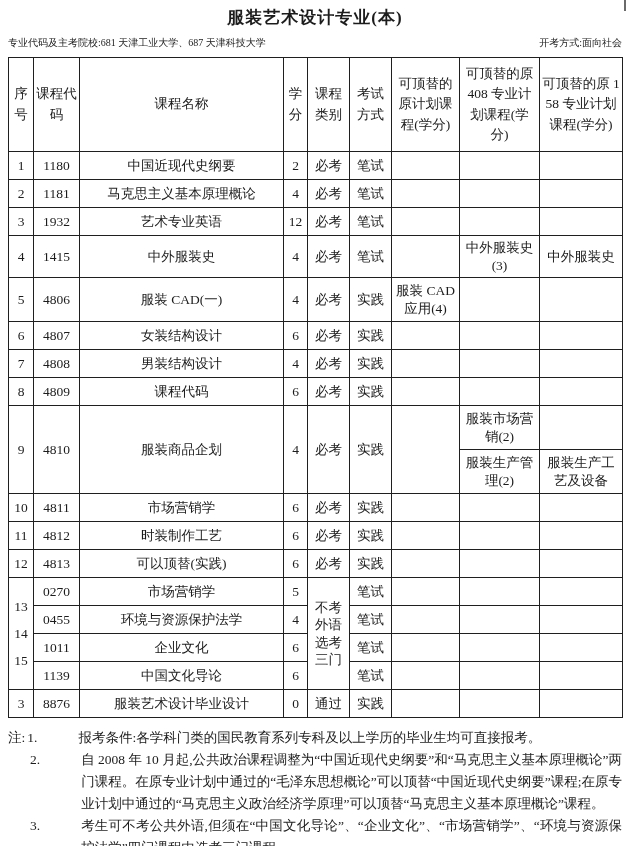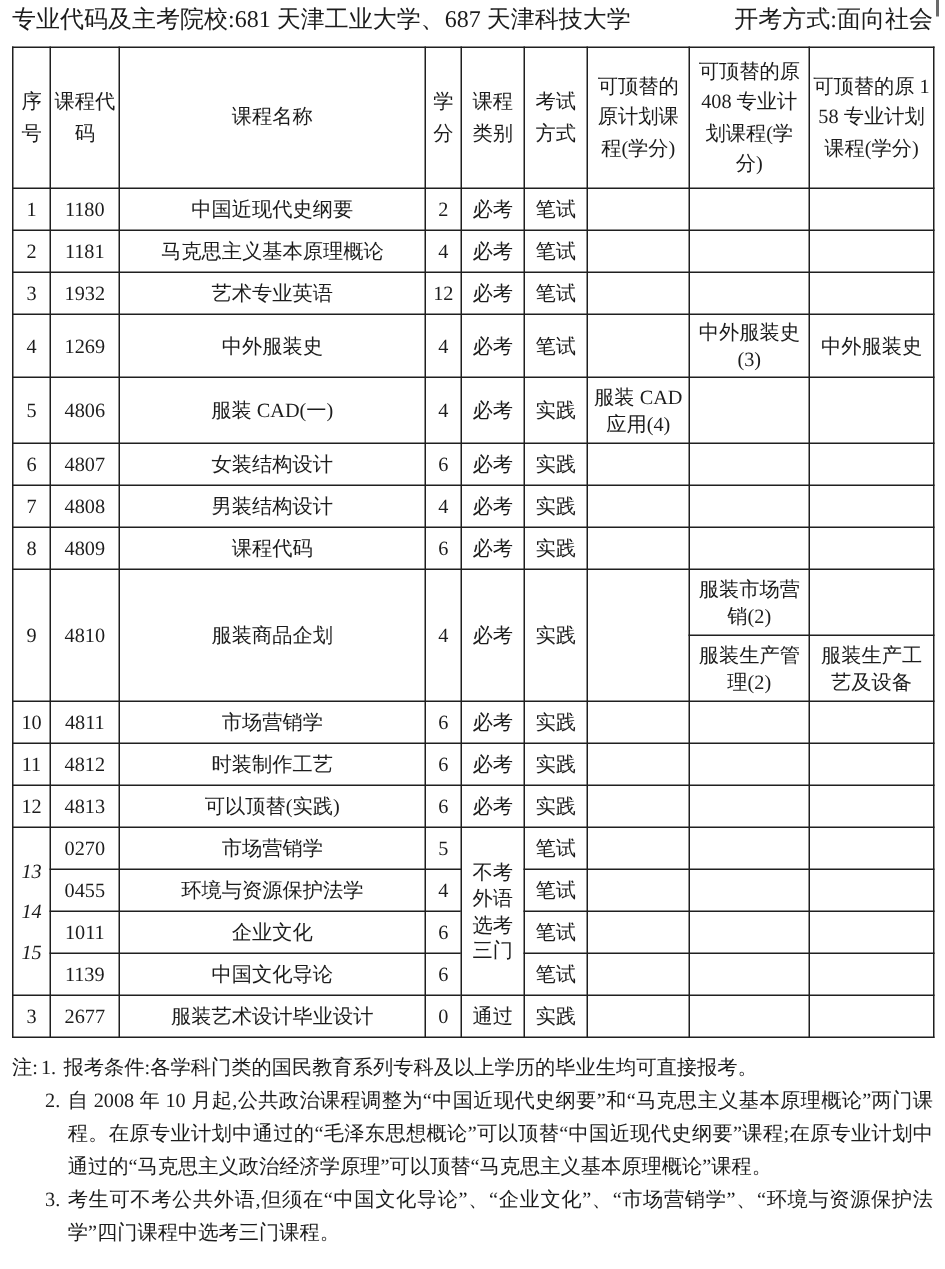--- a/index.html
+++ b/index.html
@@ -18,21 +18,21 @@
     text-align: center;
     font-size: 17px;
     font-weight: 700;
     letter-spacing: 1px;
     padding: 3px 0 7px 0;
   }
   .subtitle {
     display: flex;
     justify-content: space-between;
     align-items: baseline;
-    font-size: 16px;
+    font-size: 10px;
     padding: 0 0 7px 0;
   }
 
   table.plan {
     border-collapse: collapse;
     table-layout: fixed;
     width: 614px;
   }
   table.plan td, table.plan th {
     border: 1px solid #1f1f1f;
@@ -44,48 +44,49 @@
     line-height: 1.28;
     overflow: hidden;
     word-break: break-all;
   }
   table.plan th { line-height: 1.5; }
   tr.rh-std  { height: 28px; }
   tr.rh-hdr  { height: 94px; }
   tr.rh-42   { height: 42px; }
   tr.rh-44   { height: 44px; }
 
-  .seqline { display: block; line-height: 27px; font-style: italic; }
+  .seqline { display: block; line-height: 27px; }
   .narrow2 { max-width: 30px; margin: 0 auto; }
 
   .notes {
     margin-top: 9px;
     font-size: 13.5px;
     line-height: 22px;
   }
   .note-item { display: flex; align-items: flex-start; }
   .note-item.indent { padding-left: 20px; }
   .note-prefix { flex: 0 0 auto; white-space: nowrap; }
   .note-num { flex: 0 0 auto; padding: 0 5px 0 2px; white-space: nowrap; }
-  .note-text { flex: 1 1 auto; text-align: justify; }
+  .note-text { flex: 1 1 auto; text-align: justify; margin-left: 36px; }
 
   .scan-mark {
     position: absolute;
     top: 0; right: 4px;
     width: 2px; height: 11px;
     background: #6a6a6a;
   }
 </style>
 </head>
 <body>
 
 <div class="scan-mark"></div>
 
 <div class="page">
 
+  <div class="title">服装艺术设计专业(本)</div>
 
   <div class="subtitle">
     <span>专业代码及主考院校:681 天津工业大学、687 天津科技大学</span>
     <span>开考方式:面向社会</span>
   </div>
 
   <table class="plan">
     <colgroup>
       <col style="width:25px">
         <col style="width:46px">
@@ -142,21 +143,21 @@
       <td>12</td>
       <td>必考</td>
       <td>笔试</td>
       <td></td>
       <td></td>
       <td></td>
     </tr>
 
     <tr class="rh-42">
       <td>4</td>
-      <td>1269</td>
+      <td>1415</td>
       <td>中外服装史</td>
       <td>4</td>
       <td>必考</td>
       <td>笔试</td>
       <td></td>
       <td>中外服装史(3)</td>
       <td>中外服装史</td>
     </tr>
 
     <tr class="rh-44">
@@ -299,21 +300,21 @@
       <td>中国文化导论</td>
       <td>6</td>
       <td>笔试</td>
       <td></td>
       <td></td>
       <td></td>
     </tr>
 
     <tr class="rh-std">
       <td>3</td>
-      <td>2677</td>
+      <td>8876</td>
       <td>服装艺术设计毕业设计</td>
       <td>0</td>
       <td>通过</td>
       <td>实践</td>
       <td></td>
       <td></td>
       <td></td>
     </tr>
   </tbody>
     </table>

